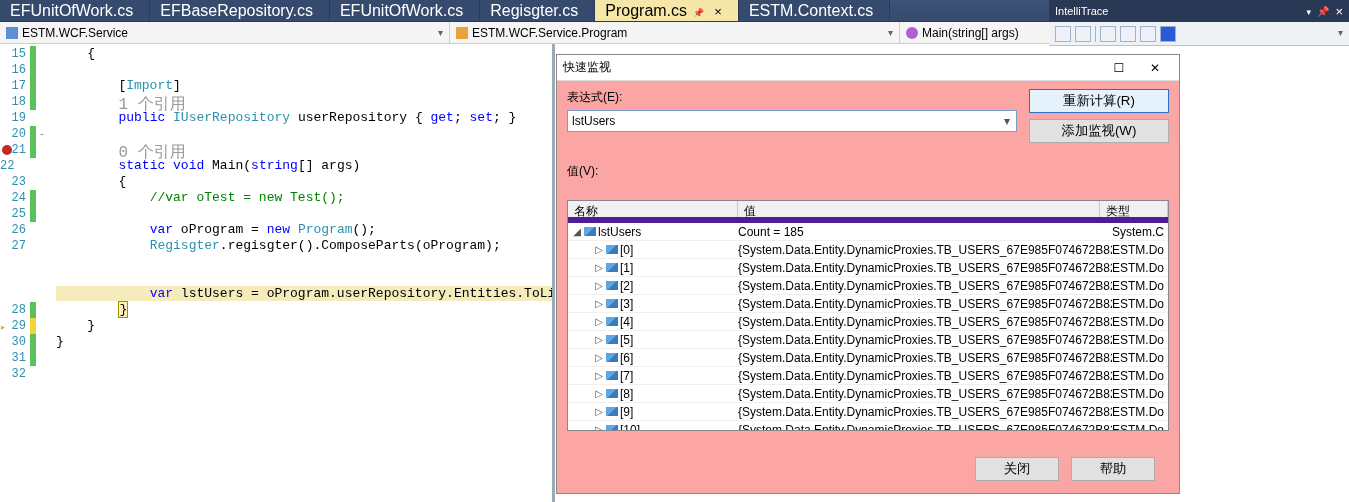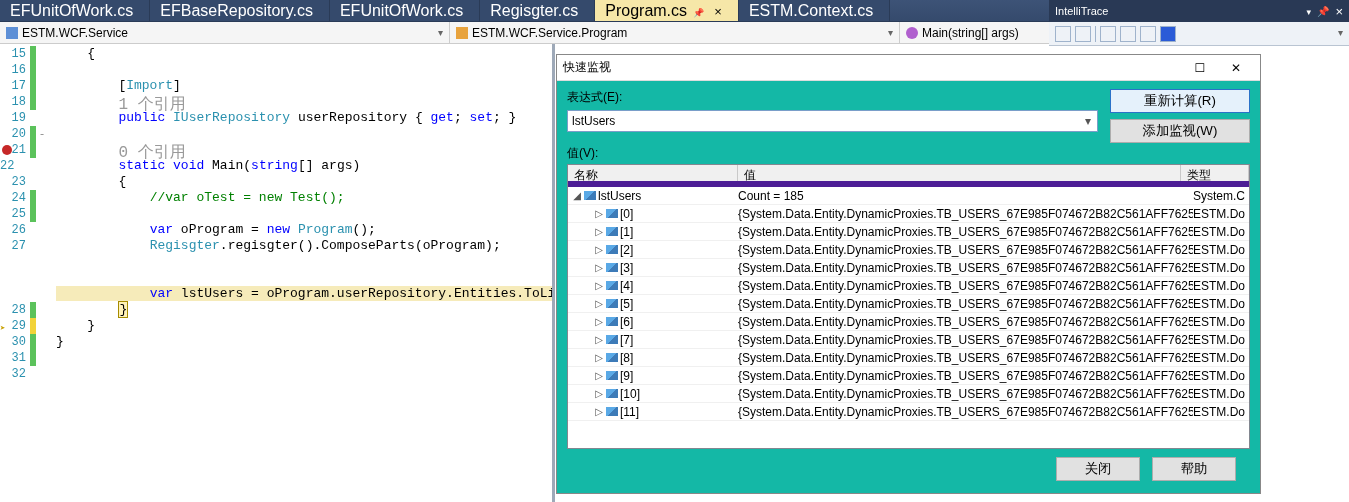--- a/index.html
+++ b/index.html
@@ -43,25 +43,25 @@
 .code { flex: 1; padding: 2px 4px; white-space: pre; font-size: 13px; overflow: hidden; position: relative; }
 .code .line { height: 16px; }
 .kw { color: #0000ff; }
 .type { color: #2b91af; }
 .com { color: #008000; }
 .ref { color: #999; font-size: 16px; }
 .code .hl { background: #f6ebba; }
 .code .cursor-box { background: #fff2b8; border: 1px solid #a68c00; }
 
 
-.quickwatch { position: absolute; left: 556px; top: 54px; width: 705px; height: 440px; background: #14b8a6; border: 1px solid #888; font-family: "Segoe UI","Microsoft YaHei",sans-serif; font-size: 12px; display: flex; flex-direction: column; }
+.quickwatch { position: absolute; left: 556px; top: 54px; width: 624px; height: 440px; background: #fca5a5; border: 1px solid #888; font-family: "Segoe UI","Microsoft YaHei",sans-serif; font-size: 12px; display: flex; flex-direction: column; }
 .qw-title { height: 26px; display: flex; align-items: center; padding: 0 6px; background: #fff; border-bottom: 1px solid #ddd; }
 .qw-title .spacer { flex: 1; }
 .qw-title .winbtn { width: 36px; height: 24px; display: flex; align-items: center; justify-content: center; cursor: pointer; }
-.qw-body { flex: 1; padding: 8px 10px 4px 10px; display: flex; flex-direction: column; gap: 2px; overflow: hidden; }
+.qw-body { flex: 1; padding: 8px 10px 4px 10px; display: flex; flex-direction: column; gap: 20px; overflow: hidden; }
 .qw-row1 { display: flex; gap: 12px; align-items: flex-start; }
 .qw-left { flex: 1; display: flex; flex-direction: column; gap: 4px; }
 .qw-right { width: 140px; display: flex; flex-direction: column; gap: 6px; }
 .qw-label { font-size: 12px; }
 .qw-input { height: 22px; border: 1px solid #7a9ec9; background: #fff; padding: 0 4px; width: 100%; position: relative; display: flex; align-items: center; }
 .qw-input::after { content: "▾"; position: absolute; right: 6px; color: #555; }
 .qw-btn { height: 24px; border: 1px solid #adadad; background: #e1e1e1; cursor: pointer; }
 .qw-btn.primary { border: 1px solid #2a72c8; background: #e5f1fb; }
 .qw-grid { flex: 1; border: 1px solid #828790; background: #fff; display: flex; flex-direction: column; overflow: hidden; }
 .qw-header { display: flex; height: 22px; background: #f0f0f0; border-bottom: 6px solid #4c1d95; }

